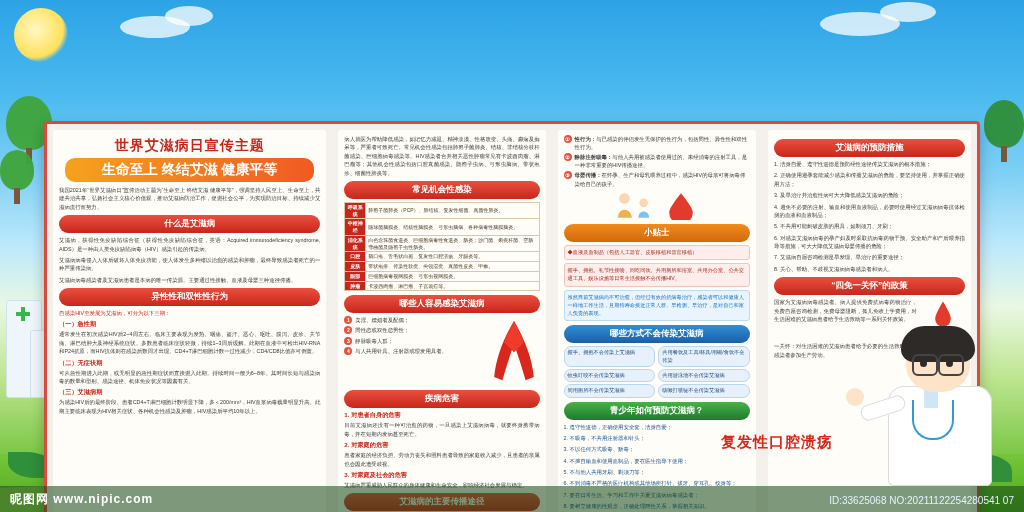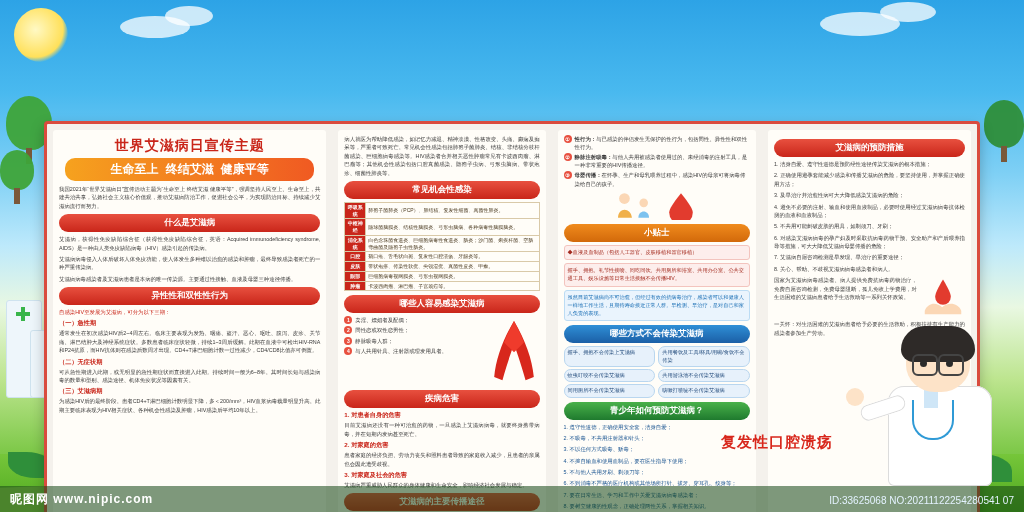--- a/index.html
+++ b/index.html
@@ -33,22 +33,22 @@
   .col1{width:31%;}
   .col2{width:23.5%;}
   .col3{width:22.5%;}
   .col4{width:23%;}
   .hdr{font-size:8.5px;font-weight:bold;color:#fff;background:linear-gradient(180deg,#e8503f,#c9261a);
        border-radius:9px;padding:3px 6px;text-align:center;margin:4px 0 3px;}
   .hdr.blue{background:linear-gradient(180deg,#2f8fd6,#1b5fa6);}
   .hdr.green{background:linear-gradient(180deg,#49b14a,#1f7a2e);}
   .hdr.orange{background:linear-gradient(180deg,#f08b1d,#d2690a);}
   .big-title{font-size:14px;font-weight:bold;color:#c9261a;text-align:center;letter-spacing:1px;margin:2px 0 3px;}
-  .sub-banner{font-size:12px;font-weight:bold;color:#fff;background:linear-gradient(90deg,#f6a21e,#f05a22);
-       border-radius:10px;text-align:center;padding:3px 20px;margin:0 6px 4px;font-family:Liberation Mono, monospace;}
+  .sub-banner{font-size:14px;font-weight:bold;color:#fff;background:linear-gradient(90deg,#f6a21e,#f05a22);
+       border-radius:10px;text-align:center;padding:3px 20px;margin:0 6px 4px;}
   .p{font-size:5.4px;line-height:1.55;color:#3a3a3a;text-align:justify;margin:0 0 3px;}
   .p.red{color:#c9261a;}
   .p.blue{color:#17528f;}
   .sec-sub{font-size:6.2px;font-weight:bold;color:#c9261a;margin:2px 0 1px;}
   .item{display:flex;gap:3px;align-items:flex-start;margin-bottom:2px;}
   .num{flex:0 0 auto;width:8px;height:8px;border-radius:50%;background:#e8503f;color:#fff;font-size:5px;
        line-height:8px;text-align:center;font-weight:bold;}
   .itxt{font-size:5.4px;line-height:1.5;color:#3a3a3a;}
   .pillrow{display:flex;gap:3px;margin-bottom:2px;}
   .pill{flex:1;font-size:5.2px;color:#214a7b;background:#e7f1fb;border:1px solid #b9d6ef;border-radius:7px;
@@ -268,20 +268,21 @@
       <div class="hdr">艾滋病的预防措施</div>
       <div class="p">1. 洁身自爱、遵守性道德是预防经性途径传染艾滋病的根本措施；</div>
       <div class="p">2. 正确使用避孕套能减少感染和传播艾滋病的危险，要坚持使用，并掌握正确使用方法；</div>
       <div class="p">3. 及早治疗并治愈性病可大大降低感染艾滋病的危险；</div>
       <div class="p">4. 避免不必要的注射、输血和使用血液制品，必要时使用经过艾滋病病毒抗体检测的血液和血液制品；</div>
       <div class="p">5. 不共用可能刺破皮肤的用具，如剃须刀、牙刷；</div>
       <div class="p">6. 对感染艾滋病病毒的孕产妇及时采取抗病毒药物干预、安全助产和产后喂养指导等措施，可大大降低艾滋病母婴传播的危险；</div>
       <div class="p">7. 艾滋病自愿咨询检测是早发现、早治疗的重要途径；</div>
       <div class="p">8. 关心、帮助、不歧视艾滋病病毒感染者和病人。</div>
 
+      <div class="hdr">“四免一关怀”的政策</div>
       <div style="display:flex;gap:4px;align-items:flex-start;">
         <div style="flex:1;">
           <div class="p">国家为艾滋病病毒感染者、病人提供免费抗病毒药物治疗，免费自愿咨询检测，免费母婴阻断，孤儿免收上学费用，对生活困难的艾滋病患者给予生活救助等一系列关怀政策。</div>
         </div>
         <div style="flex:0 0 44px;">
           <svg viewBox="0 0 50 46" width="44" height="40">
             <path d="M25 4 C19 14 16 20 16 24 a9 9 0 0 0 18 0 c0 -4 -3 -10 -9 -20Z" fill="#e23b2e"></path>
             <path d="M4 40 C8 30 18 30 24 36 C30 30 42 30 46 40 L46 44 L4 44 Z" fill="#fbd7b5"></path>
           </svg>
         </div>

